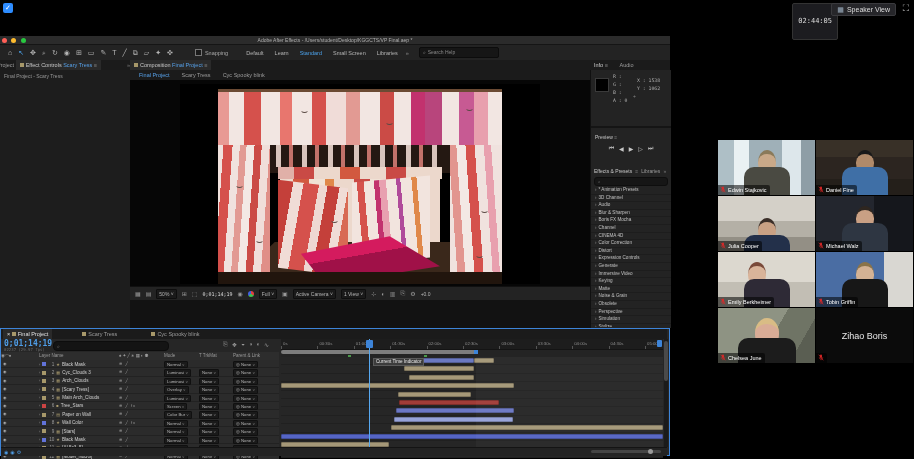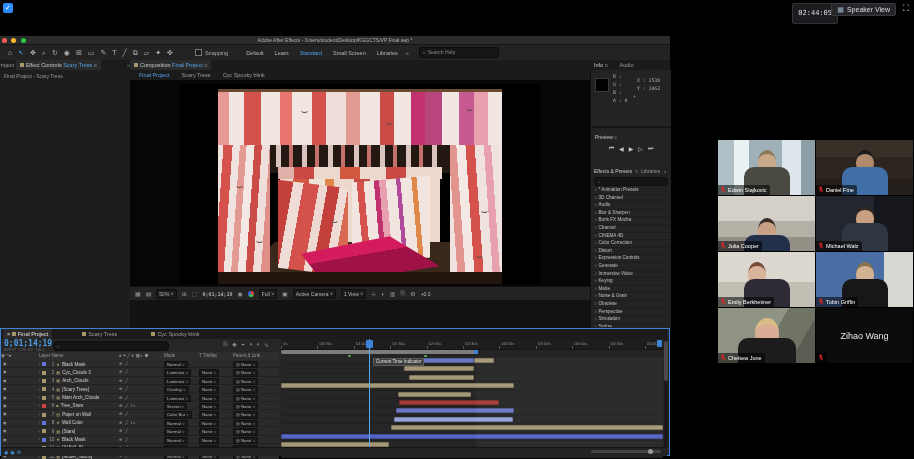--- a/index.html
+++ b/index.html
@@ -4,21 +4,21 @@
 <style>
   html,body{margin:0;padding:0;background:#000;}
   #root{position:relative;width:914px;height:459px;background:#000;overflow:hidden;
         font-family:"Liberation Sans",sans-serif;color:#ccc;-webkit-font-smoothing:antialiased;}
   .abs{position:absolute;}
   
   #topbar{left:0;top:0;width:914px;height:16px;}
   #meet-shield{left:3px;top:3px;width:10px;height:10px;background:#2d8cff;border-radius:2px;
                color:#fff;font-size:7px;line-height:10px;text-align:center;}
   #timer{right:76px;top:3px;height:11px;background:#1c1c20;border:1px solid #333;border-radius:2px;
-         color:#ddd;font-size:7px;line-height:11px;padding:4px 5px;font-family:"DejaVu Sans Mono",monospace;}
+         color:#ddd;font-size:7px;line-height:11px;padding:12px 5px;font-family:"DejaVu Sans Mono",monospace;}
   #speaker-view{right:18px;top:3px;height:11px;background:#26262a;border:1px solid #3a3a3e;border-radius:2px;
                 color:#ddd;font-size:7px;line-height:11px;padding:0 5px;}
   #speaker-view .gicon{display:inline-block;margin-right:3px;color:#9ab;}
   #fullscreen-btn{right:2px;top:3px;width:12px;height:11px;color:#bbb;font-size:9px;line-height:11px;text-align:center;}
   
   #ae{left:0;top:36px;width:670px;height:384px;background:#1e1e1e;font-size:5px;}
   #ae-titlebar{left:0;top:0;width:670px;height:8px;background:#2b2b2b;border-bottom:1px solid #151515;}
   .tl{width:5px;height:5px;border-radius:50%;display:inline-block;margin:1.5px 1px 0 2px;}
   #ae-title{left:0;top:1px;width:670px;text-align:center;font-size:5px;color:#b0b0b0;}
   #ae-toolbar{left:0;top:9px;width:670px;height:15px;background:#232323;border-bottom:1px solid #141414;
@@ -736,21 +736,21 @@
               <rect x="3.4" y="1" width="3.2" height="5.6" rx="1.6" fill="#e02828"></rect>
               <path d="M2 5.6a3 3 0 0 0 6 0" stroke="#e02828" stroke-width="1" fill="none"></path>
               <rect x="4.5" y="8.6" width="1" height="2" fill="#e02828"></rect>
               <line x1="1.2" y1="1.2" x2="8.8" y2="10.8" stroke="#e02828" stroke-width="1.2"></line>
             </svg></span>
           <span>Chelsea June</span>
         </div>
       </div>
       <div class="tile s8 novideo">
         <div class="scene"></div>
-        <div class="centername">Zihao Wang</div>
+        <div class="centername">Zihao Boris</div>
         <div class="nametag">
           <span><svg class="micoff" viewBox="0 0 10 12">
               <rect x="3.4" y="1" width="3.2" height="5.6" rx="1.6" fill="#e02828"></rect>
               <path d="M2 5.6a3 3 0 0 0 6 0" stroke="#e02828" stroke-width="1" fill="none"></path>
               <rect x="4.5" y="8.6" width="1" height="2" fill="#e02828"></rect>
               <line x1="1.2" y1="1.2" x2="8.8" y2="10.8" stroke="#e02828" stroke-width="1.2"></line>
             </svg></span>
         </div>
       </div>
     </div>

